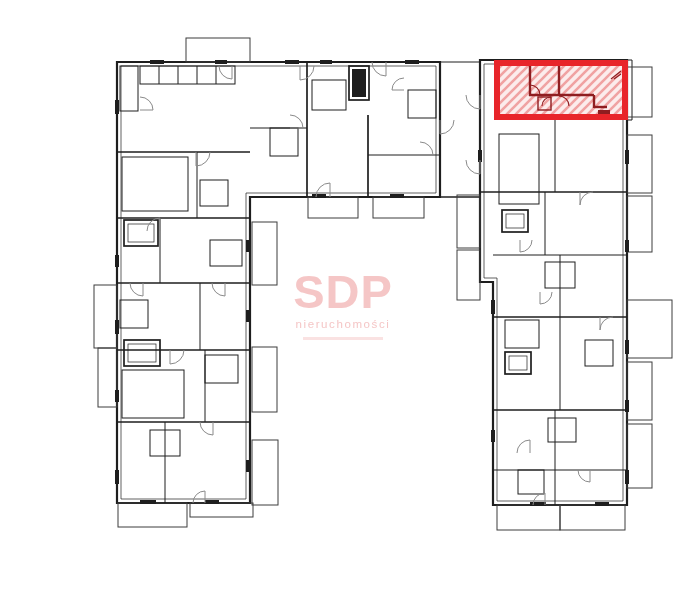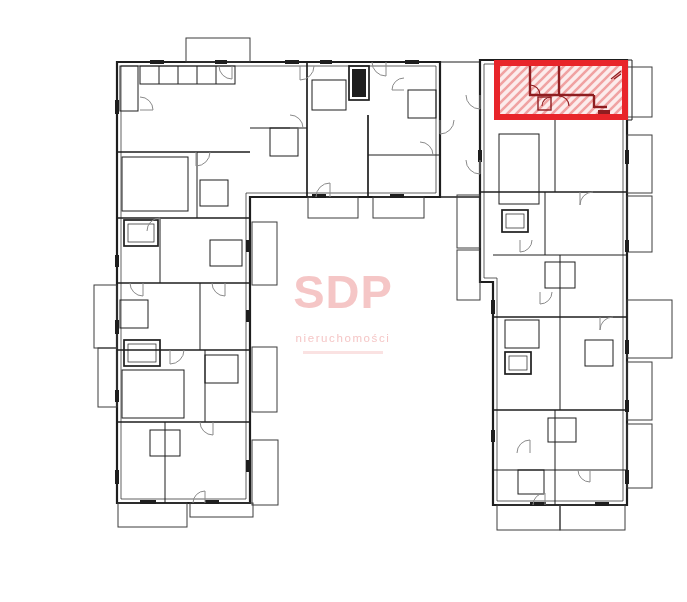--- a/index.html
+++ b/index.html
@@ -23,21 +23,21 @@
   .hl-hatch-line{stroke:var(--hl_hatch);stroke-width:2.6;}
   .hlw{fill:none;stroke:var(--hl_wall);stroke-width:2.4;}
   .hlw-thin{fill:none;stroke:var(--hl_wall);stroke-width:1.4;}
   .hla{fill:none;stroke:var(--hl_wall);stroke-width:1.1;}
   .hl-tick{fill:var(--hl_wall);}
 
   
   .watermark{position:absolute;left:288px;top:270px;width:110px;text-align:center;
              color:var(--watermark_pink);user-select:none;}
   .wm-title{font-weight:bold;font-size:47px;line-height:0.92;letter-spacing:1px;}
-  .wm-sub{font-size:11.5px;letter-spacing:1.6px;margin-top:19px;}
+  .wm-sub{font-size:11.5px;letter-spacing:1.6px;margin-top:5px;}
   .wm-bar{height:3px;background:var(--watermark_pink);opacity:.5;margin:7px auto 0;width:80px;}
 </style>
 </head>
 <body>
 
 <div class="stage">
 <svg width="687" height="602" viewBox="0 0 687 602">
   <defs>
     <pattern id="hatchp" width="9" height="9" patternUnits="userSpaceOnUse">
       <path d="M0,9 L9,0" class="hl-hatch-line"></path>

